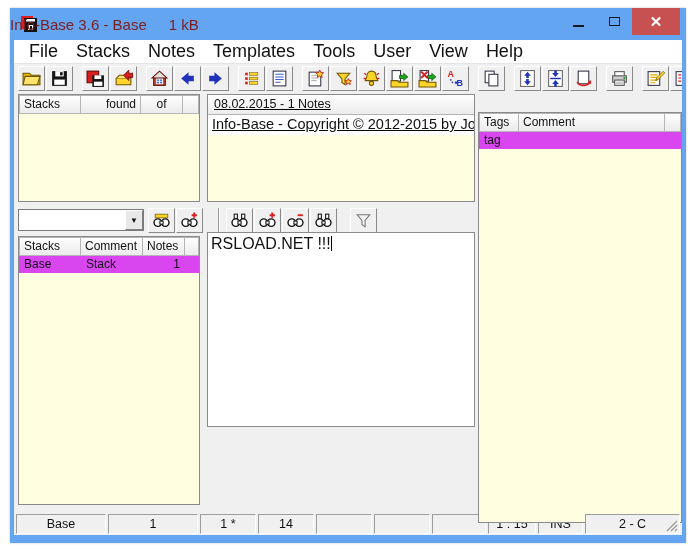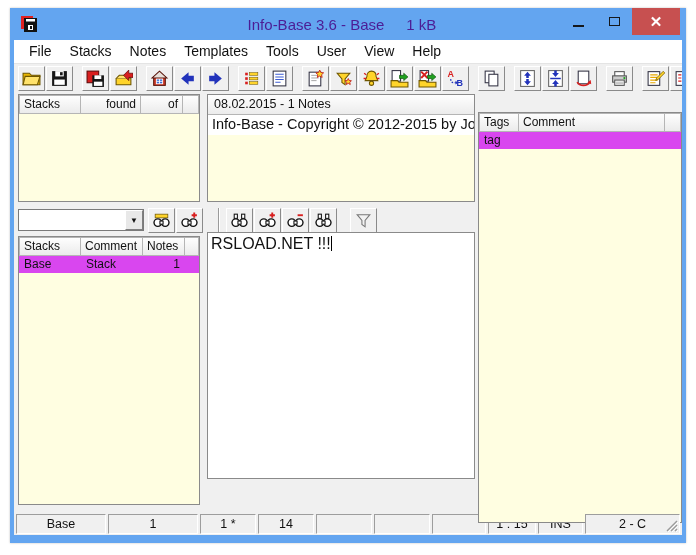--- a/index.html
+++ b/index.html
@@ -5,33 +5,33 @@
   * { box-sizing: border-box; margin: 0; padding: 0; }
   html,body { background:#fff; }
   body { font-family: "Liberation Sans", sans-serif; }
   .screen { position:relative; width:696px; height:555px; background:#fff; overflow:hidden; }
 
   
   .win { position:absolute; left:10px; top:8px; width:676px; height:535px;
          background:#63a5f0; box-shadow:0 0 2px rgba(0,0,0,.25); }
   .titlebar { position:absolute; left:0; top:0; right:0; height:32px; display:flex; align-items:center; }
   .app-icon { width:22px; height:22px; margin-left:8px; flex:0 0 auto; }
-  .title-text { position:absolute; left:0; right:12px; text-align:center; font-size:15px; color:#4c1d95; pointer-events:none; }
+  .title-text { position:absolute; left:0; right:12px; text-align:left; font-size:15px; color:#7f1d1d; pointer-events:none; }
   .title-text b { font-weight:normal; margin-left:22px; }
   .win-controls { position:absolute; right:6px; top:0; height:27px; display:flex; }
   .wc { width:36px; height:27px; display:flex; align-items:center; justify-content:center; color:#15181c; font-size:14px; }
   .wc-max i { display:block; width:11px; height:9px; border:1.5px solid #15181c; }
   .wc-min i { display:block; width:11px; height:2px; background:#15181c; margin-top:8px; }
   .wc-close { width:48px; background:#c75050; color:#fff; font-size:15px; font-weight:bold; }
 
   .win-inner { position:absolute; left:4px; right:4px; top:32px; bottom:8px; background:#f0f0f0; overflow:hidden; }
 
   
   .menubar { height:24px; background:#ffffff; display:flex; align-items:center; padding-left:6px; border-bottom:1px solid #e4e4e4; }
-  .menu-item { padding:0 9px; font-size:14px; color:#111; line-height:23px; }
+  .menu-item { padding:0 9px; font-size:18px; color:#111; line-height:23px; }
 
   
   .toolbar { height:28px; background:#f0f0f0; display:flex; align-items:center; padding-left:4px; overflow:hidden; white-space:nowrap; }
   .tb-group { display:flex; margin-right:8px; flex:0 0 auto; }
   .tb-btn { width:27px; height:25px; background:#f0f0f0; border:1px solid;
             border-color:#ffffff #8a8a8a #8a8a8a #ffffff;
             display:flex; align-items:center; justify-content:center; margin-right:1px; flex:0 0 auto; }
   .tb-btn svg { width:19px; height:19px; display:block; }
 
   
@@ -50,21 +50,21 @@
 
   
   .searchrow { position:absolute; left:4px; top:115px; height:26px; display:flex; align-items:center; }
   .combo { width:126px; height:22px; background:#fff; border:1px solid #7a7a7a; display:flex; }
   .combo input { flex:1; border:none; outline:none; font-size:12px; padding:0 3px; min-width:0; background:#fff; }
   .combo-btn { width:18px; height:20px; background:#e8e8e8; border:1px solid; border-color:#fff #808080 #808080 #fff;
                display:flex; align-items:center; justify-content:center; font-size:8px; color:#111; }
   .sdivider { width:2px; height:24px; border-left:1px solid #9a9a9a; border-right:1px solid #fff; margin:0 0 0 14px; }
 
   
-  .editor { position:absolute; left:193px; top:140px; width:268px; height:247px; background:#fff;
+  .editor { position:absolute; left:193px; top:140px; width:268px; height:195px; background:#fff;
             border:1px solid #8a8a8a; font-size:16px; color:#111; padding:2px 3px; overflow:hidden; }
   .caret { display:inline-block; width:1px; height:15px; background:#000; vertical-align:-2px; }
 
   
   .statusbar { height:22px; background:#f0f0f0; display:flex; align-items:stretch; padding:1px 2px 1px 2px; }
   .sseg { border:1px solid; border-color:#9d9d9d #ffffff #ffffff #9d9d9d; background:#f0f0f0;
           font-size:12.5px; color:#111; text-align:center; padding-top:2px; margin-right:2px;
           overflow:hidden; white-space:nowrap; flex:0 0 auto; }
   .sseg.last { flex:1 1 auto; margin-right:0; position:relative; text-align:center; }
   .grip { position:absolute; right:1px; bottom:1px; }
@@ -291,26 +291,26 @@
       </div>
 
     </div>
 
     <div class="main">
 
       <div class="panel" style="left:4px; top:2px; width:182px; height:108px;">
         <div class="hdr-row">
           <div class="hdr-cell" style="width:62px;">Stacks</div>
           <div class="hdr-cell hdr-right" style="width:60px;">found</div>
-          <div class="hdr-cell hdr-right" style="width:42px;">of</div>
+          <div class="hdr-cell hdr-right" style="width:42px;text-align:center;">of</div>
           <div class="hdr-cell" style="flex:1;"></div>
         </div>
       </div>
 
-      <div class="panel" style="left:193px; top:2px; width:268px; height:108px;">
+      <div class="panel" style="left:193px; top:2px; width:268px; height:108px;text-decoration:underline;">
         <div class="note-hdr">08.02.2015  - 1 Notes</div>
         <div class="note-row">Info-Base - Copyright © 2012-2015 by Jochan</div>
       </div>
 
       <div class="panel" style="left:464px; top:20px; width:204px; height:411px;">
         <div class="hdr-row">
           <div class="hdr-cell" style="width:40px;">Tags</div>
           <div class="hdr-cell" style="width:146px;">Comment</div>
           <div class="hdr-cell" style="flex:1;"></div>
         </div>

